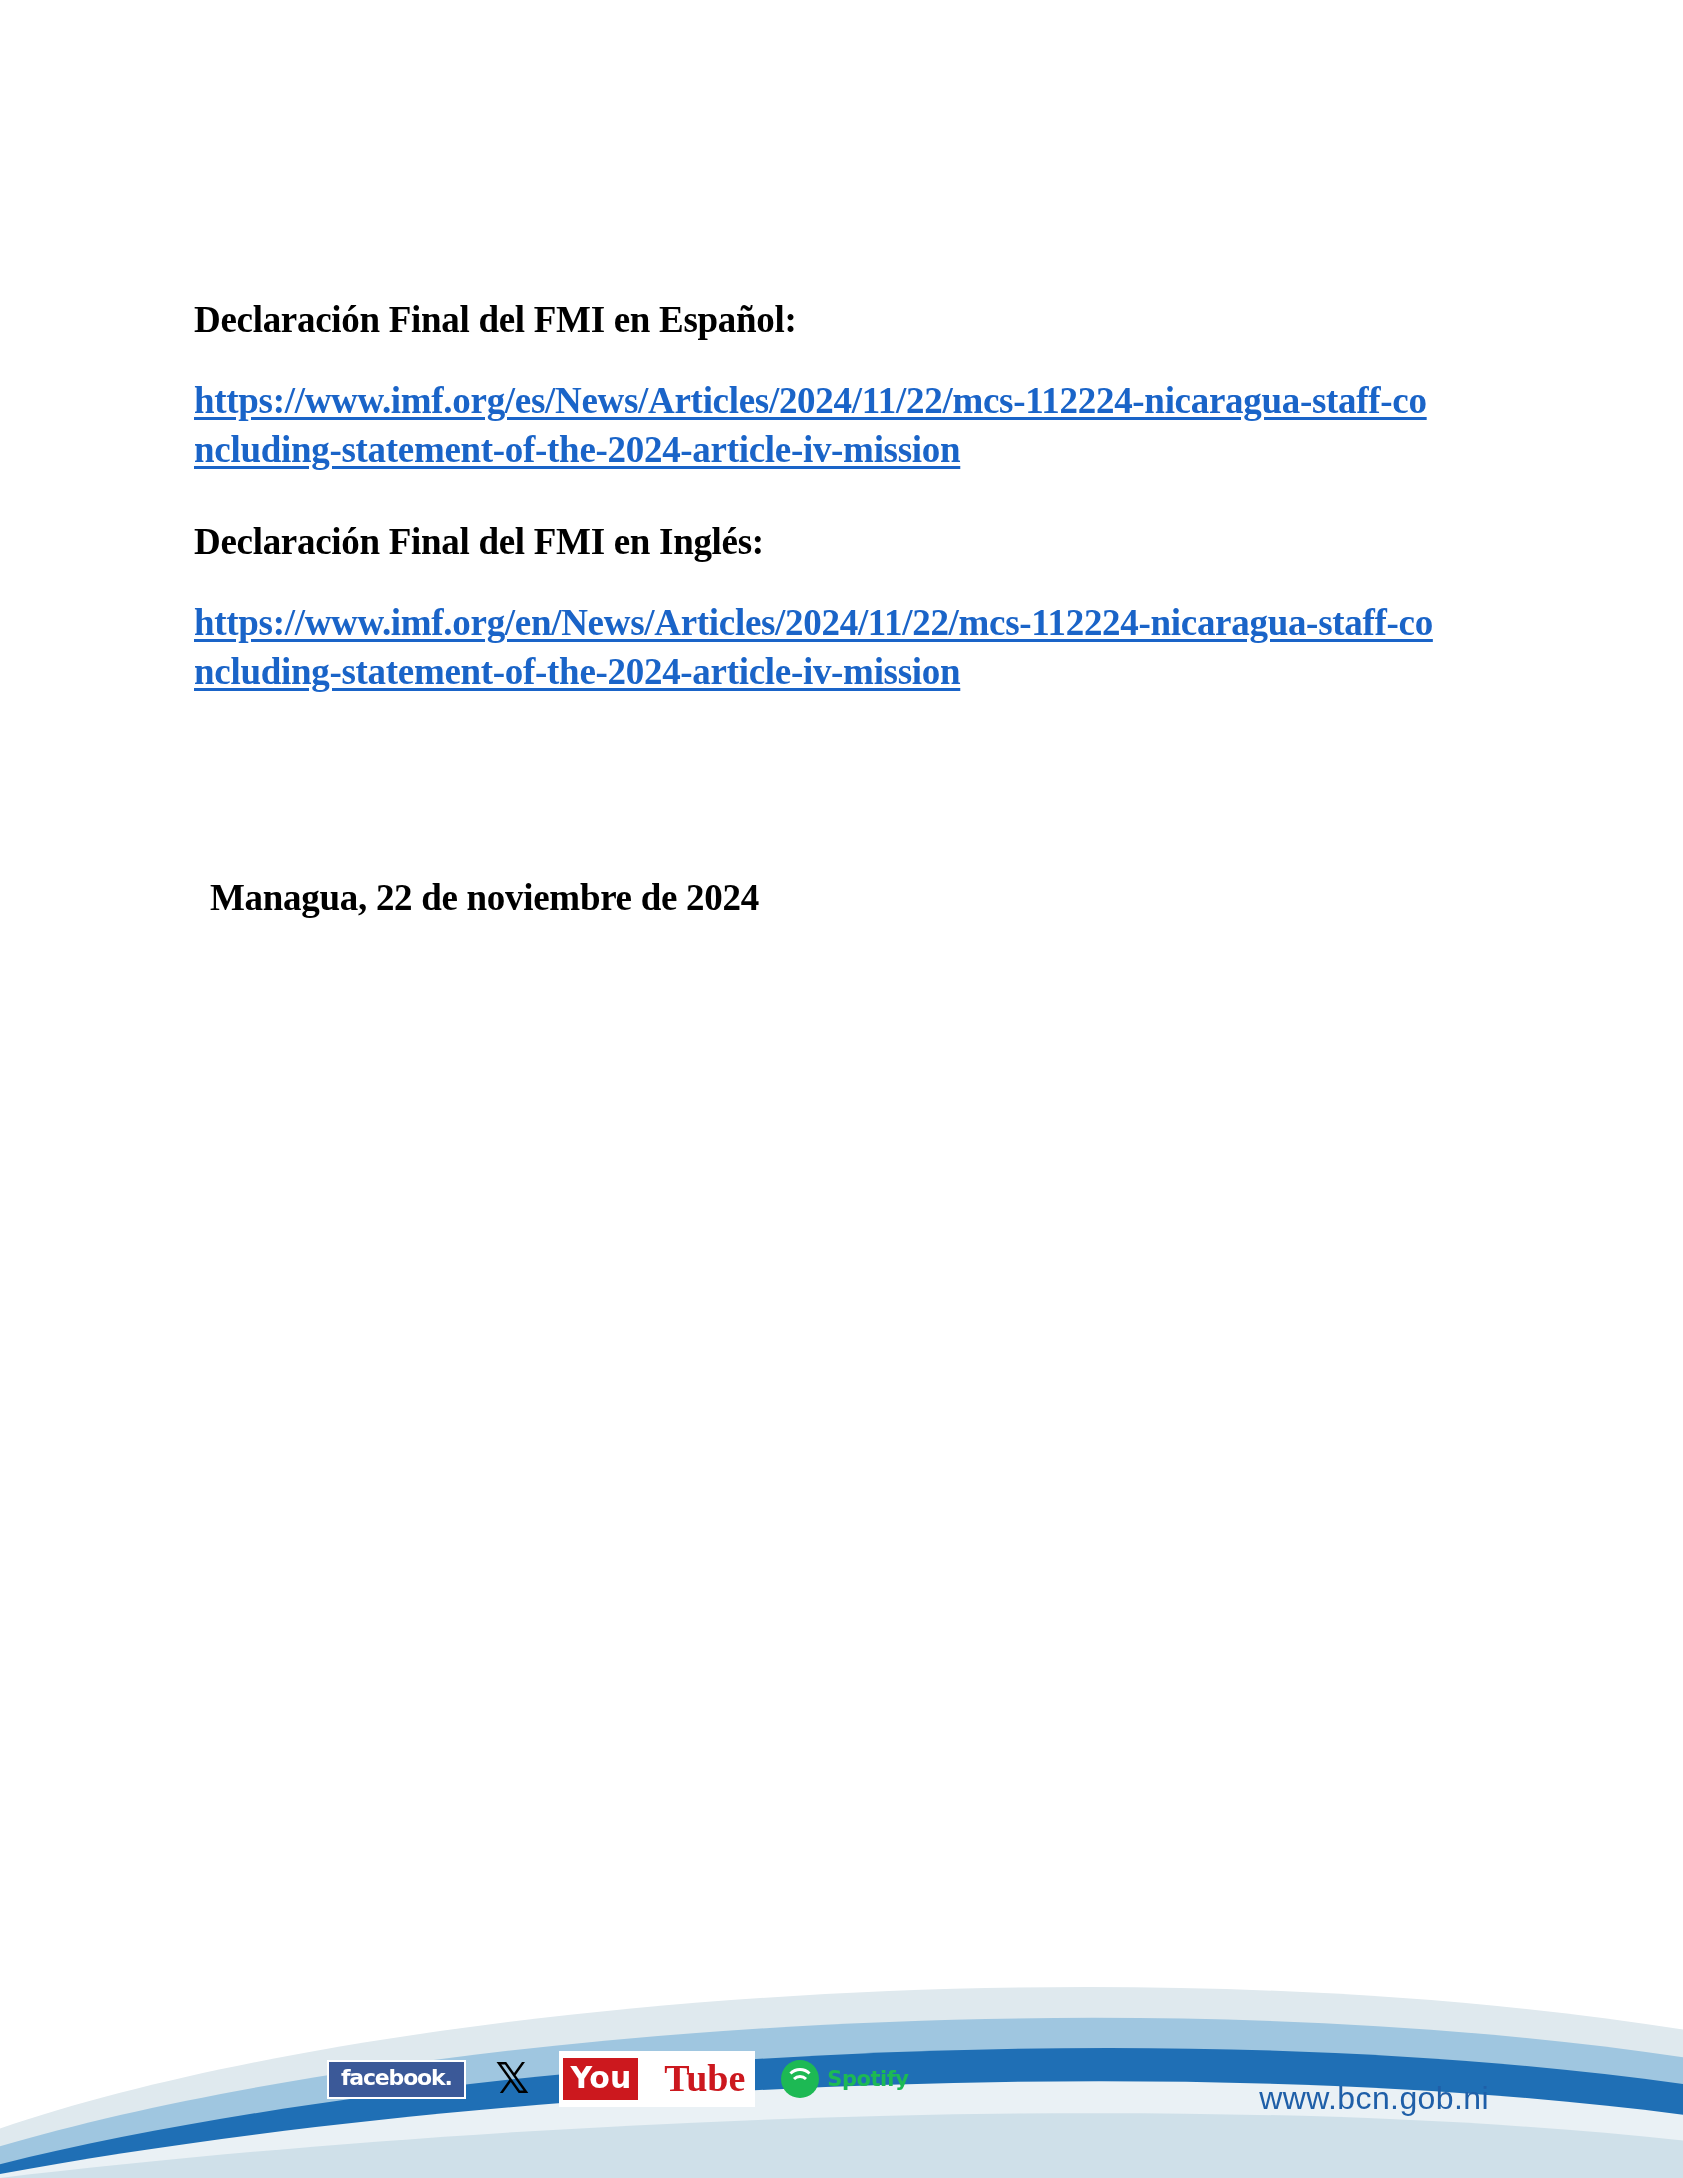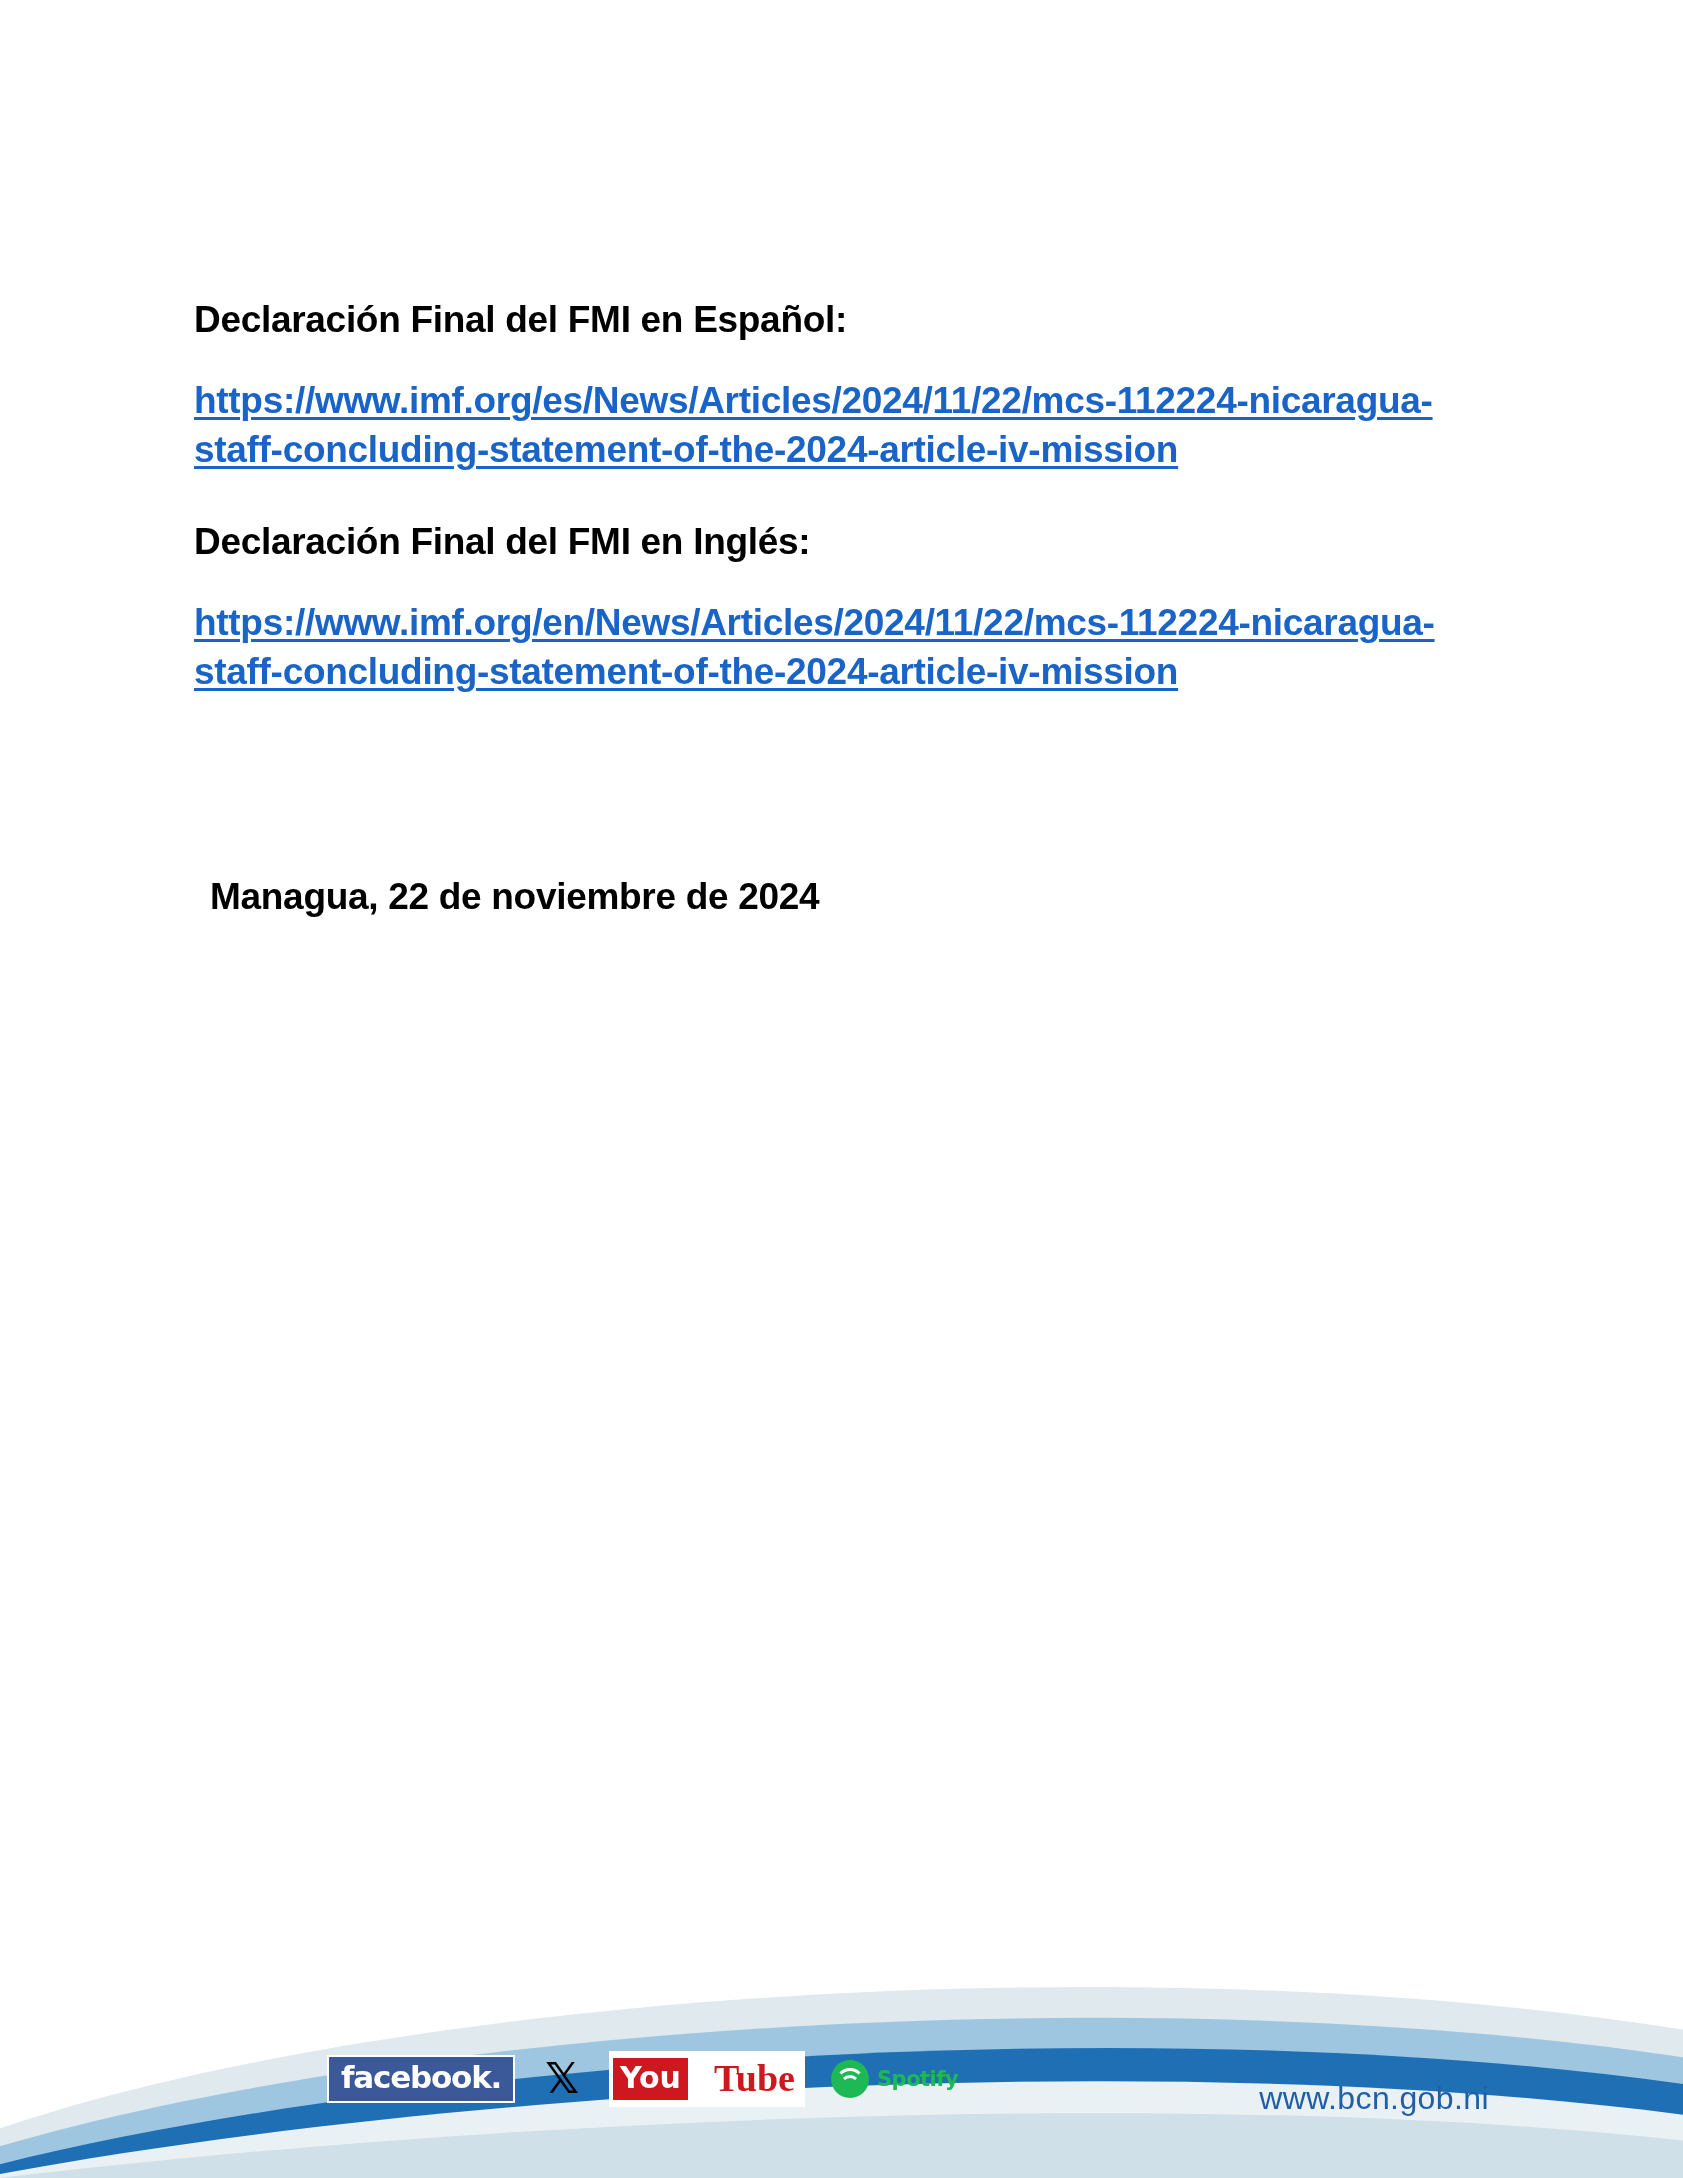--- a/index.html
+++ b/index.html
@@ -20,20 +20,21 @@
     position: absolute;
     inset: 0;
     background: #ffffff;
   }
 
   .content {
     position: absolute;
     left: 194px;
     top: 297px;
     width: 1307px;
+    font-family: Liberation Serif, serif;
   }
 
   .heading {
     font-size: 37px;
     font-weight: bold;
     letter-spacing: -0.3px;
     color: #000000;
     margin: 0 0 34px 0;
     line-height: 1.25;
   }
@@ -89,21 +90,21 @@
     align-items: center;
     gap: 26px;
     z-index: 5;
   }
 
   .fb-badge {
     background: #3b5998;
     color: #ffffff;
     font-family: "DejaVu Sans", sans-serif;
     font-weight: bold;
-    font-size: 31px;
+    font-size: 22px;
     letter-spacing: -1.2px;
     padding: 5px 12px 8px 12px;
     border: 2px solid #ffffff;
     line-height: 1;
   }
 
   .x-badge {
     color: #000000;
     font-family: "DejaVu Sans", sans-serif;
     font-weight: bold;

